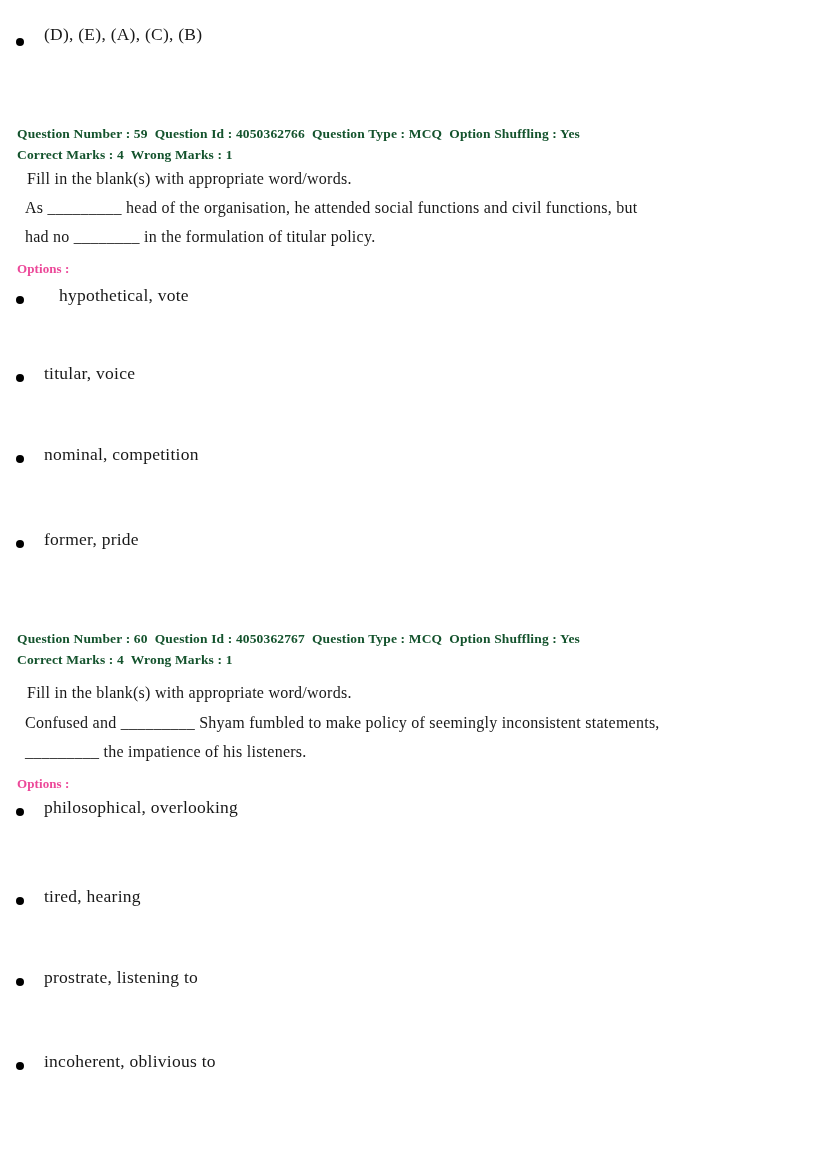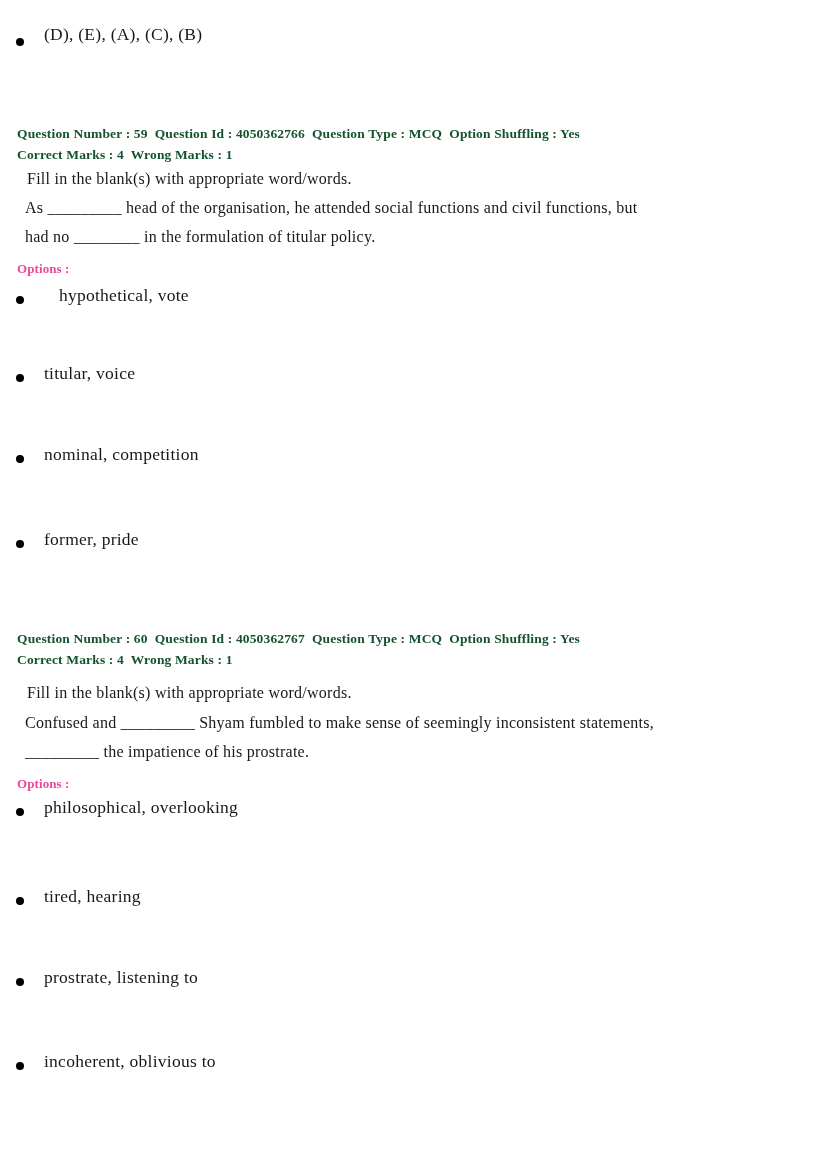--- a/index.html
+++ b/index.html
@@ -98,22 +98,22 @@
   </div>
   <div class="option-row" style="top:529px">
     <span class="bullet"></span>
     <span class="option-text">former, pride</span>
   </div>
 
   <div class="meta" style="top:631px">Question Number : 60  Question Id : 4050362767  Question Type : MCQ  Option Shuffling : Yes</div>
   <div class="meta" style="top:652px">Correct Marks : 4  Wrong Marks : 1</div>
 
   <div class="body-line" style="top:684px; left:27px">Fill in the blank(s) with appropriate word/words.</div>
-  <div class="body-line" style="top:714px">Confused and _________ Shyam fumbled to make sense of seemingly inconsistent statements,</div>
-  <div class="body-line" style="top:743px">_________ the impatience of his prostrate.</div>
+  <div class="body-line" style="top:714px">Confused and _________ Shyam fumbled to make policy of seemingly inconsistent statements,</div>
+  <div class="body-line" style="top:743px">_________ the impatience of his listeners.</div>
 
   <div class="opt-label" style="top:776px">Options :</div>
 
   <div class="option-row" style="top:797px">
     <span class="bullet"></span>
     <span class="option-text" style="">philosophical, overlooking</span>
   </div>
   <div class="option-row" style="top:886px">
     <span class="bullet"></span>
     <span class="option-text">tired, hearing</span>

